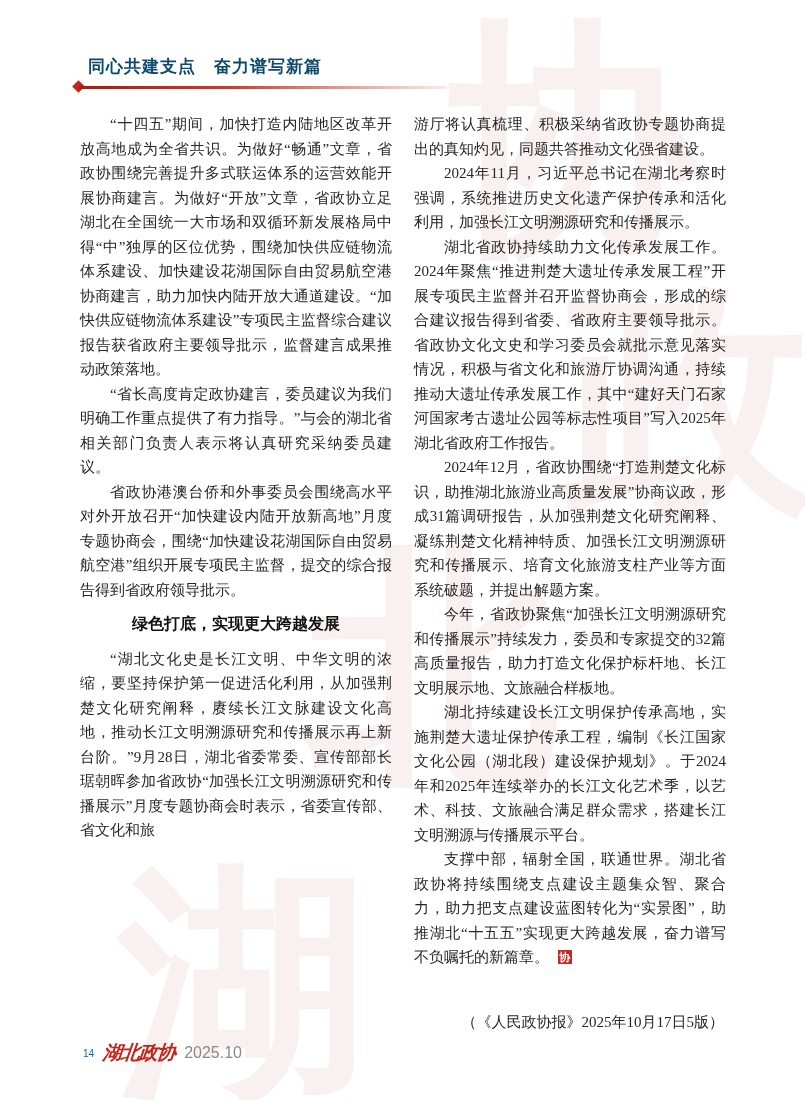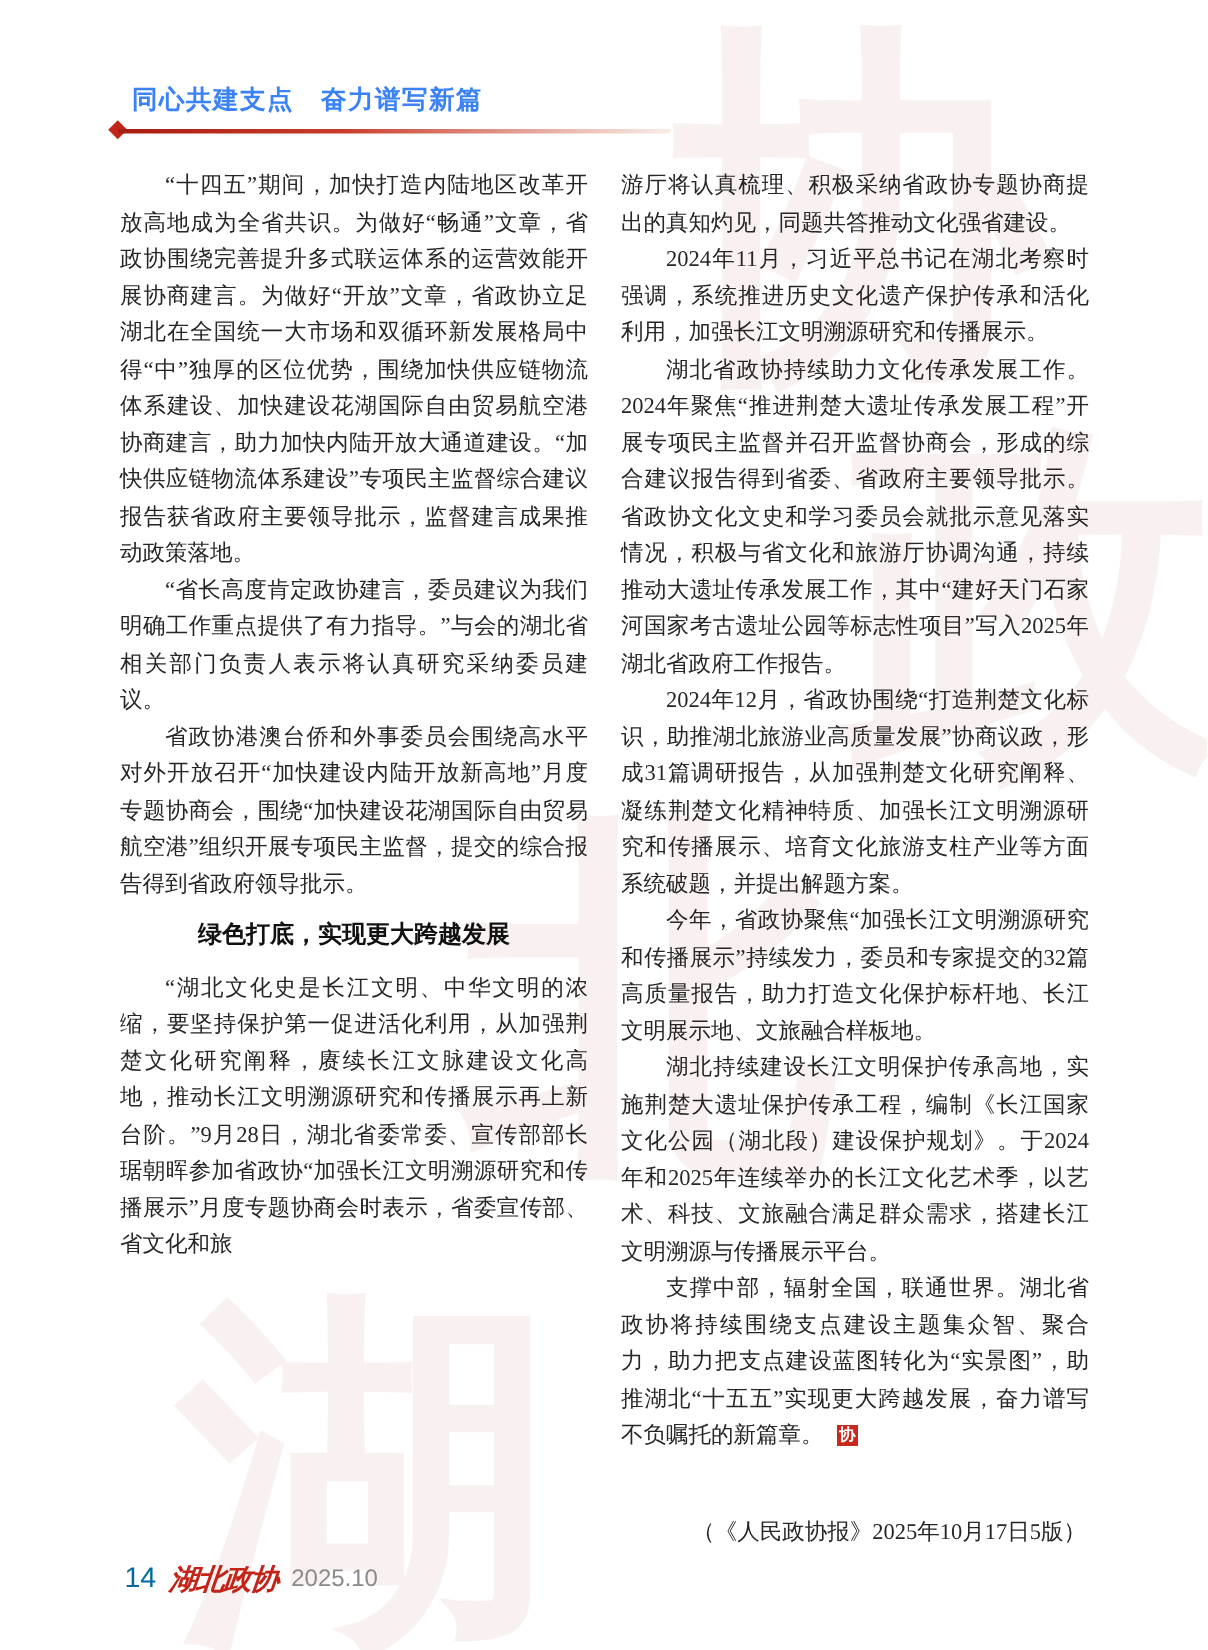--- a/index.html
+++ b/index.html
@@ -28,21 +28,21 @@
   .wm-1 { left: 565px; top: 278px; }
   .wm-2 { left: 308px; top: 545px; }
   .wm-3 { left: 118px; top: 862px; }
   
   .header { position: absolute; left: 75px; top: 55px; width: 660px; z-index: 2; }
   .header-title {
     font-family: "Liberation Sans", "DejaVu Sans", sans-serif;
     font-weight: bold;
     font-size: 17px;
     letter-spacing: 1px;
-    color: #3b82f6;
+    color: #0c4a6e;
     padding-left: 13px;
   }
   .header-rule-wrap { position: relative; margin-top: 5px; height: 10px; }
   .header-rule {
     position: absolute; left: 4px; top: 3px;
     width: 368px; height: 3px;
     background: linear-gradient(to right, #a81d12, #c93b2a 40%, #ecc4bb 85%, #f8ece9);
   }
   .header-diamond {
     position: absolute; left: -1px; top: -1px;
@@ -102,21 +102,21 @@
   .footer {
     position: absolute;
     left: 83px; top: 1040px;
     display: flex;
     align-items: center;
     gap: 9px;
     z-index: 2;
   }
   .footer-page-number {
     font-family: "Liberation Sans", "DejaVu Sans", sans-serif;
-    font-size: 19px;
+    font-size: 10px;
     color: #0369a1;
   }
   .footer-logo {
     font-family: "Liberation Serif", "DejaVu Serif", serif;
     font-style: italic;
     font-weight: bold;
     font-size: 19px;
     color: #c42318;
     letter-spacing: -1px;
     transform: skewX(-6deg);

